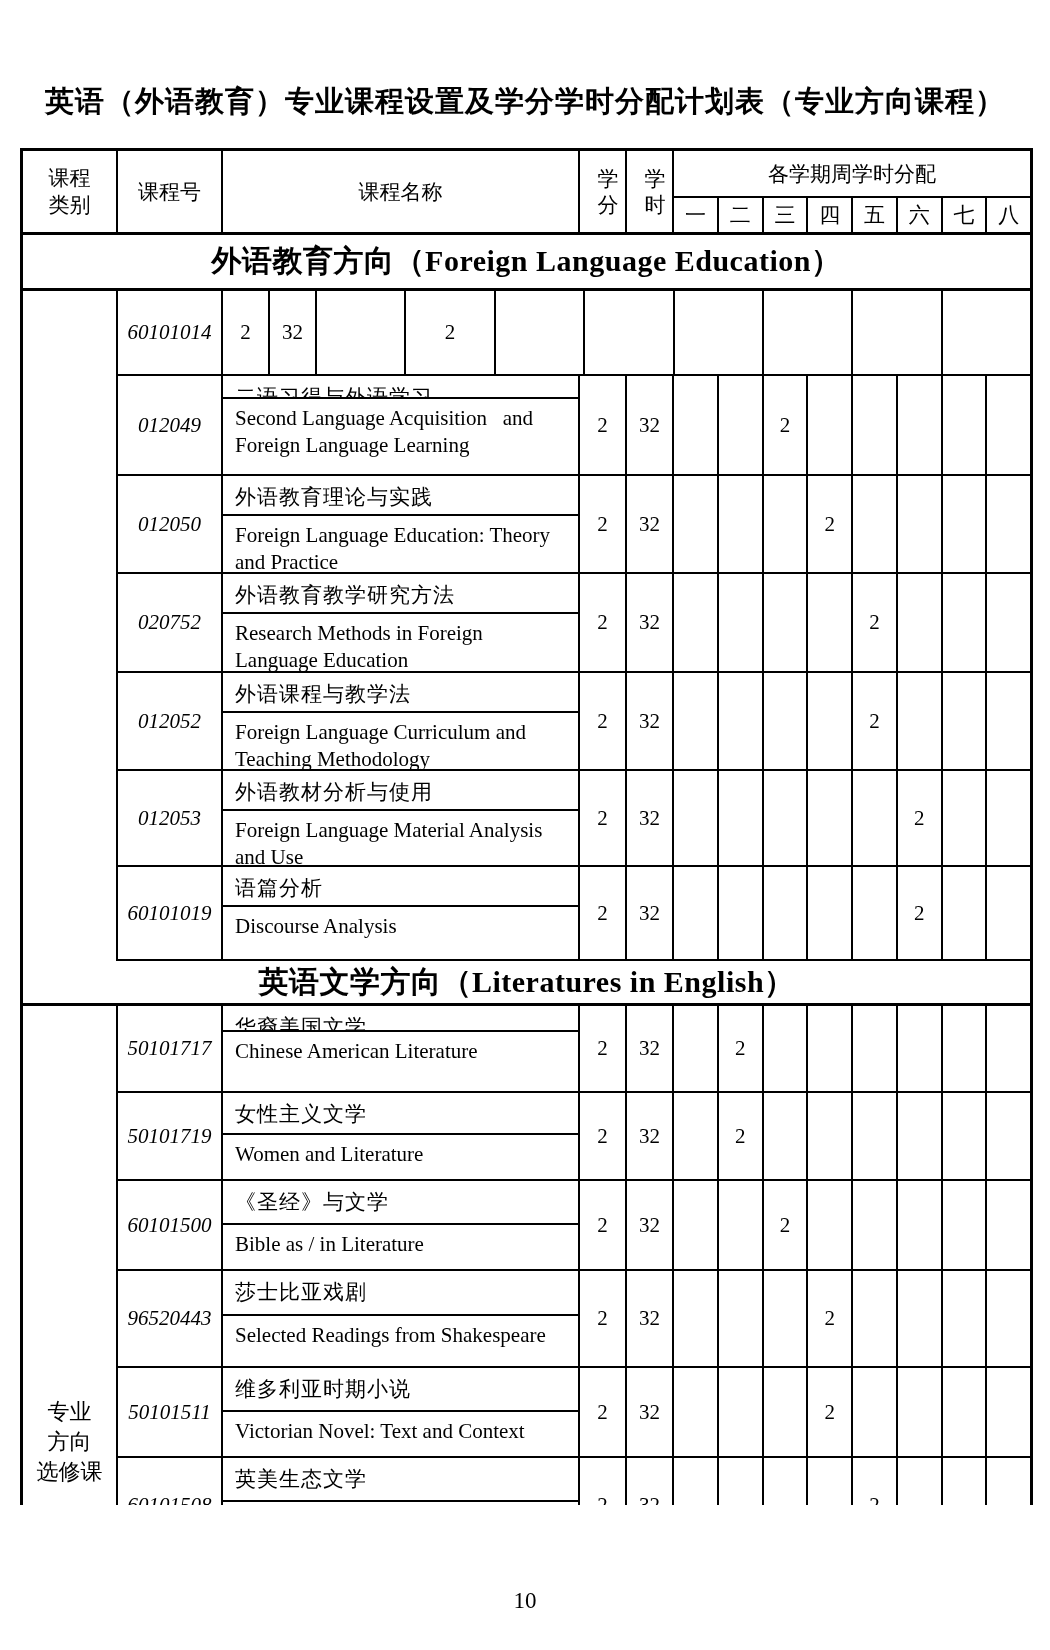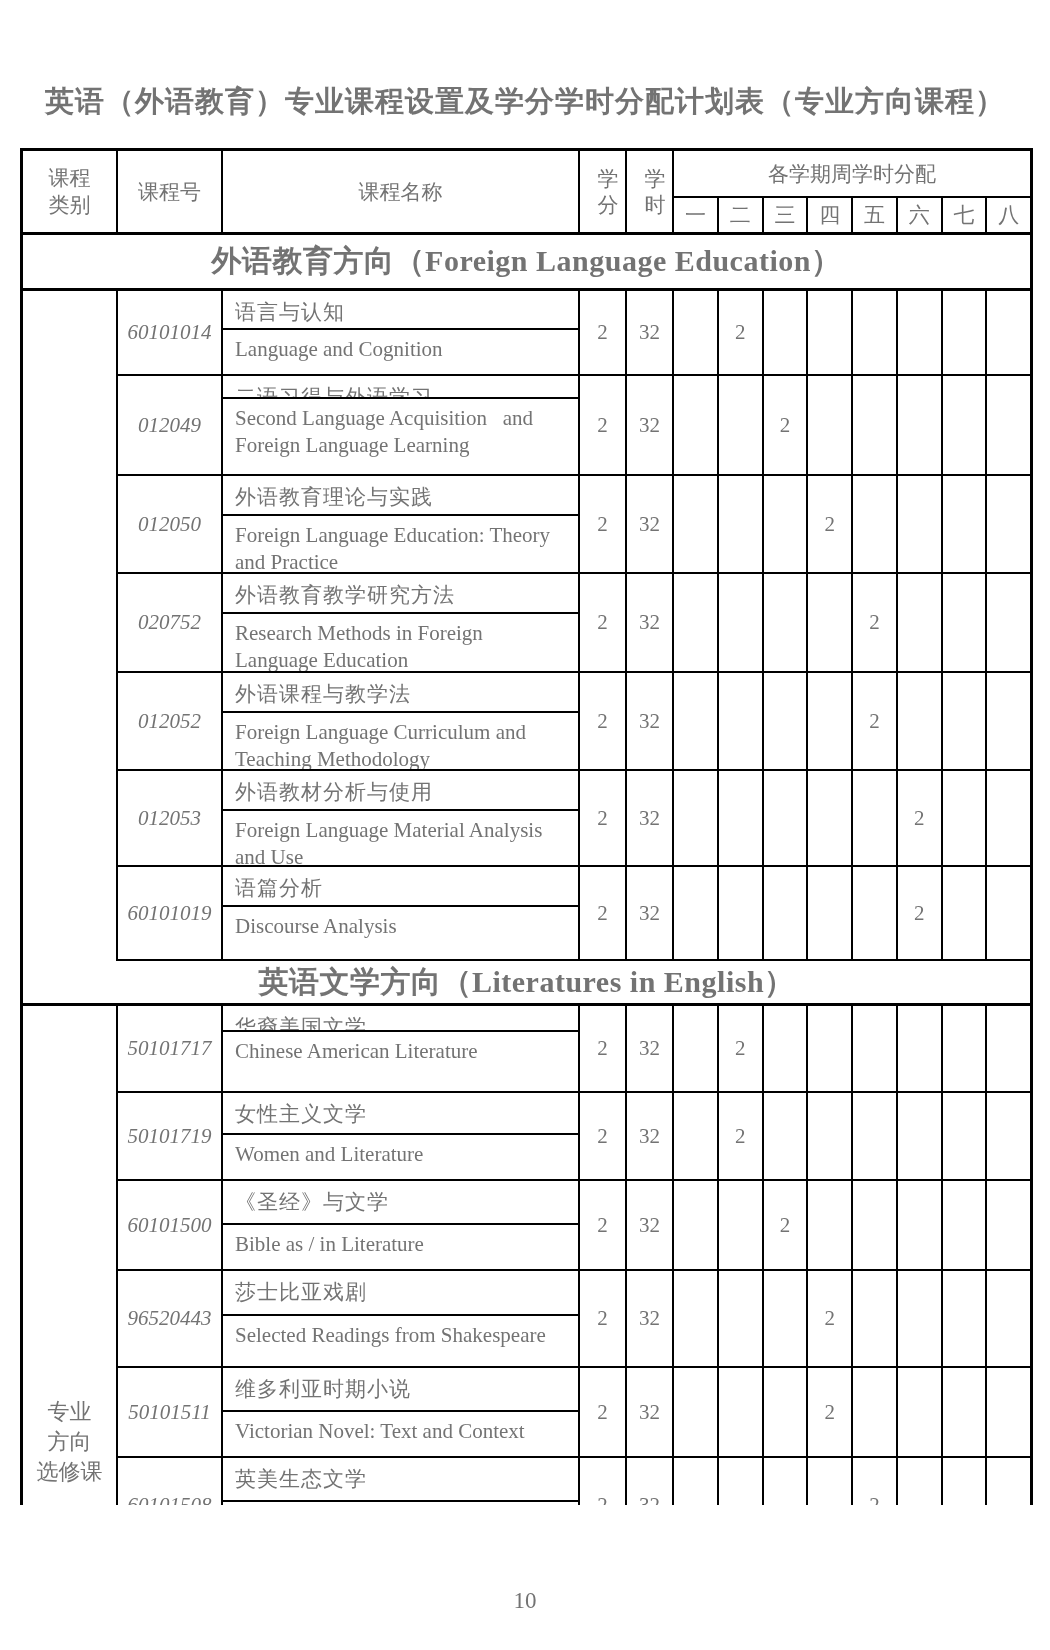--- a/index.html
+++ b/index.html
@@ -1,18 +1,18 @@
 <!DOCTYPE html>
 <html><head>
 <meta charset="utf-8">
 <style>
   html,body{margin:0;padding:0;background:#888;}
   .page{
     position:relative;width:1050px;height:1650px;margin:0 auto;
-    background:#ffffff;color:#737373;
+    background:#ffffff;color:#000000;
     font-family:"Liberation Serif", serif;
     overflow:hidden;
   }
   .title{
     position:absolute;top:82px;left:0;right:0;
     text-align:center;font-family:"Liberation Sans", sans-serif;
     font-weight:bold;font-size:29px;letter-spacing:1px;white-space:nowrap;
   }
   .tablewrap{
     position:absolute;left:20px;top:148px;width:1013px;height:1357px;
@@ -90,24 +90,20 @@
     </div>
 
     <div class="band" style="height:56px">外语教育方向（Foreign Language Education）</div>
 
     <div class="sectionblock">
       <div class="catcol"></div>
       <div class="rowsarea">
 
         <div class="row" style="height:85px">
           <div class="c codec">60101014</div>
-          <div class="c namecol">
-            <div class="cn" style="height:39px">语言与认知</div>
-            <div class="en">Language and Cognition</div>
-          </div>
           <div class="c numc">2</div>
           <div class="c numc">32</div>
           <div class="sems">
             <div class="s"></div>
             <div class="s">2</div>
             <div class="s"></div>
             <div class="s"></div>
             <div class="s"></div>
             <div class="s"></div>
             <div class="s"></div>

